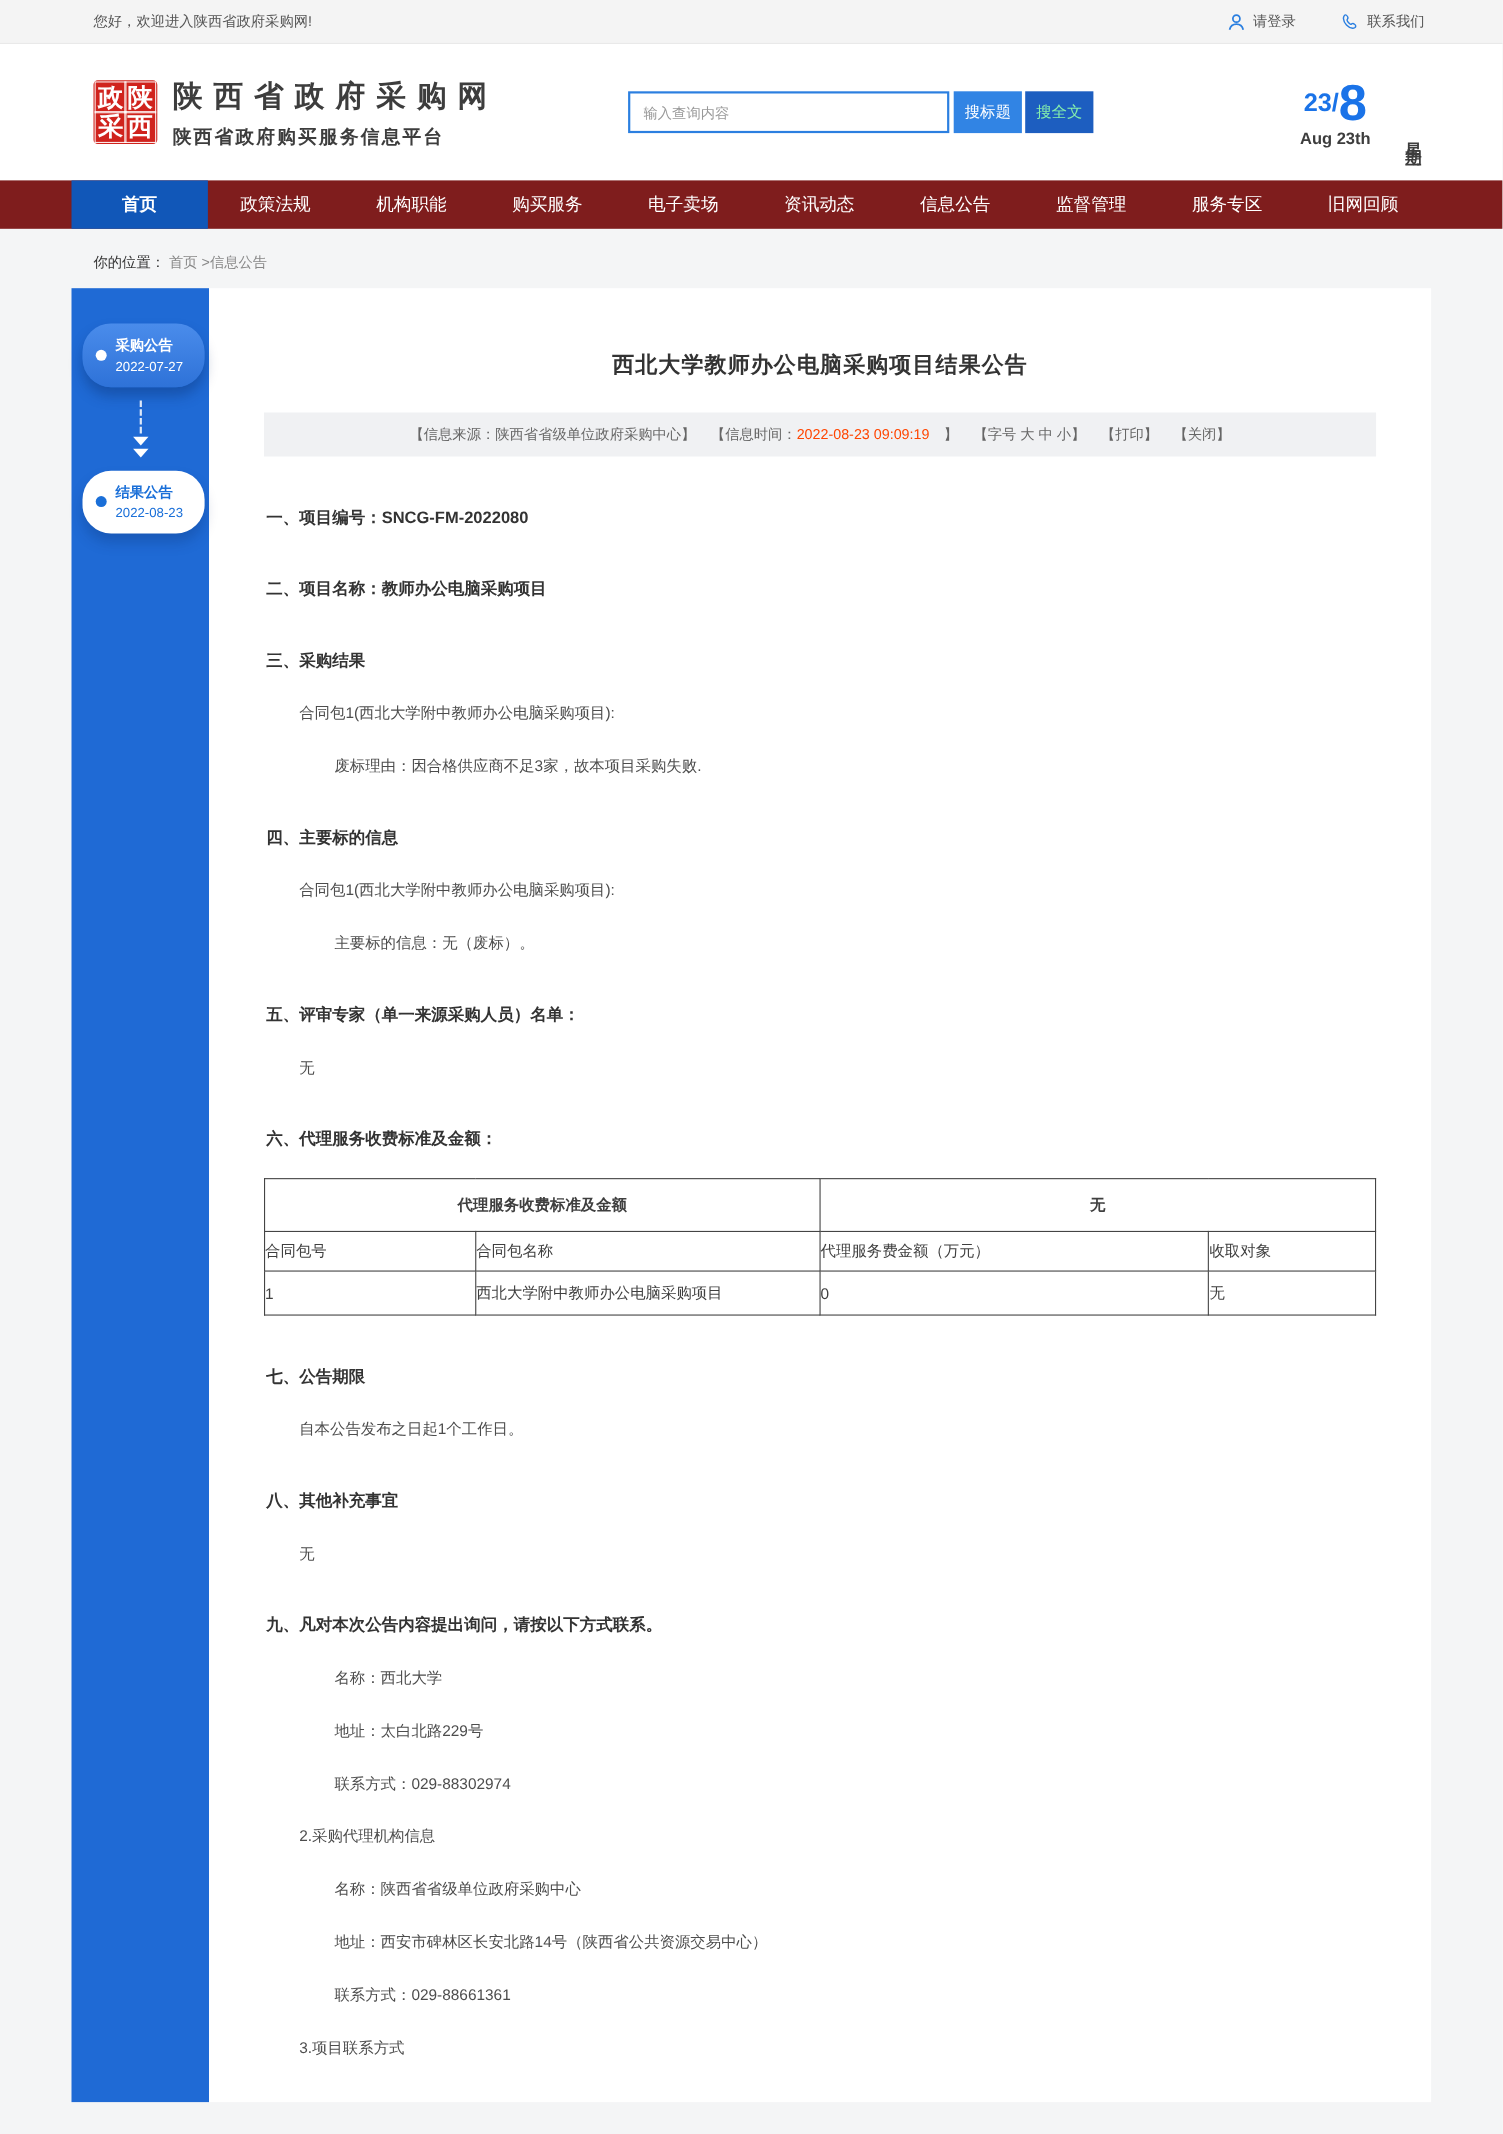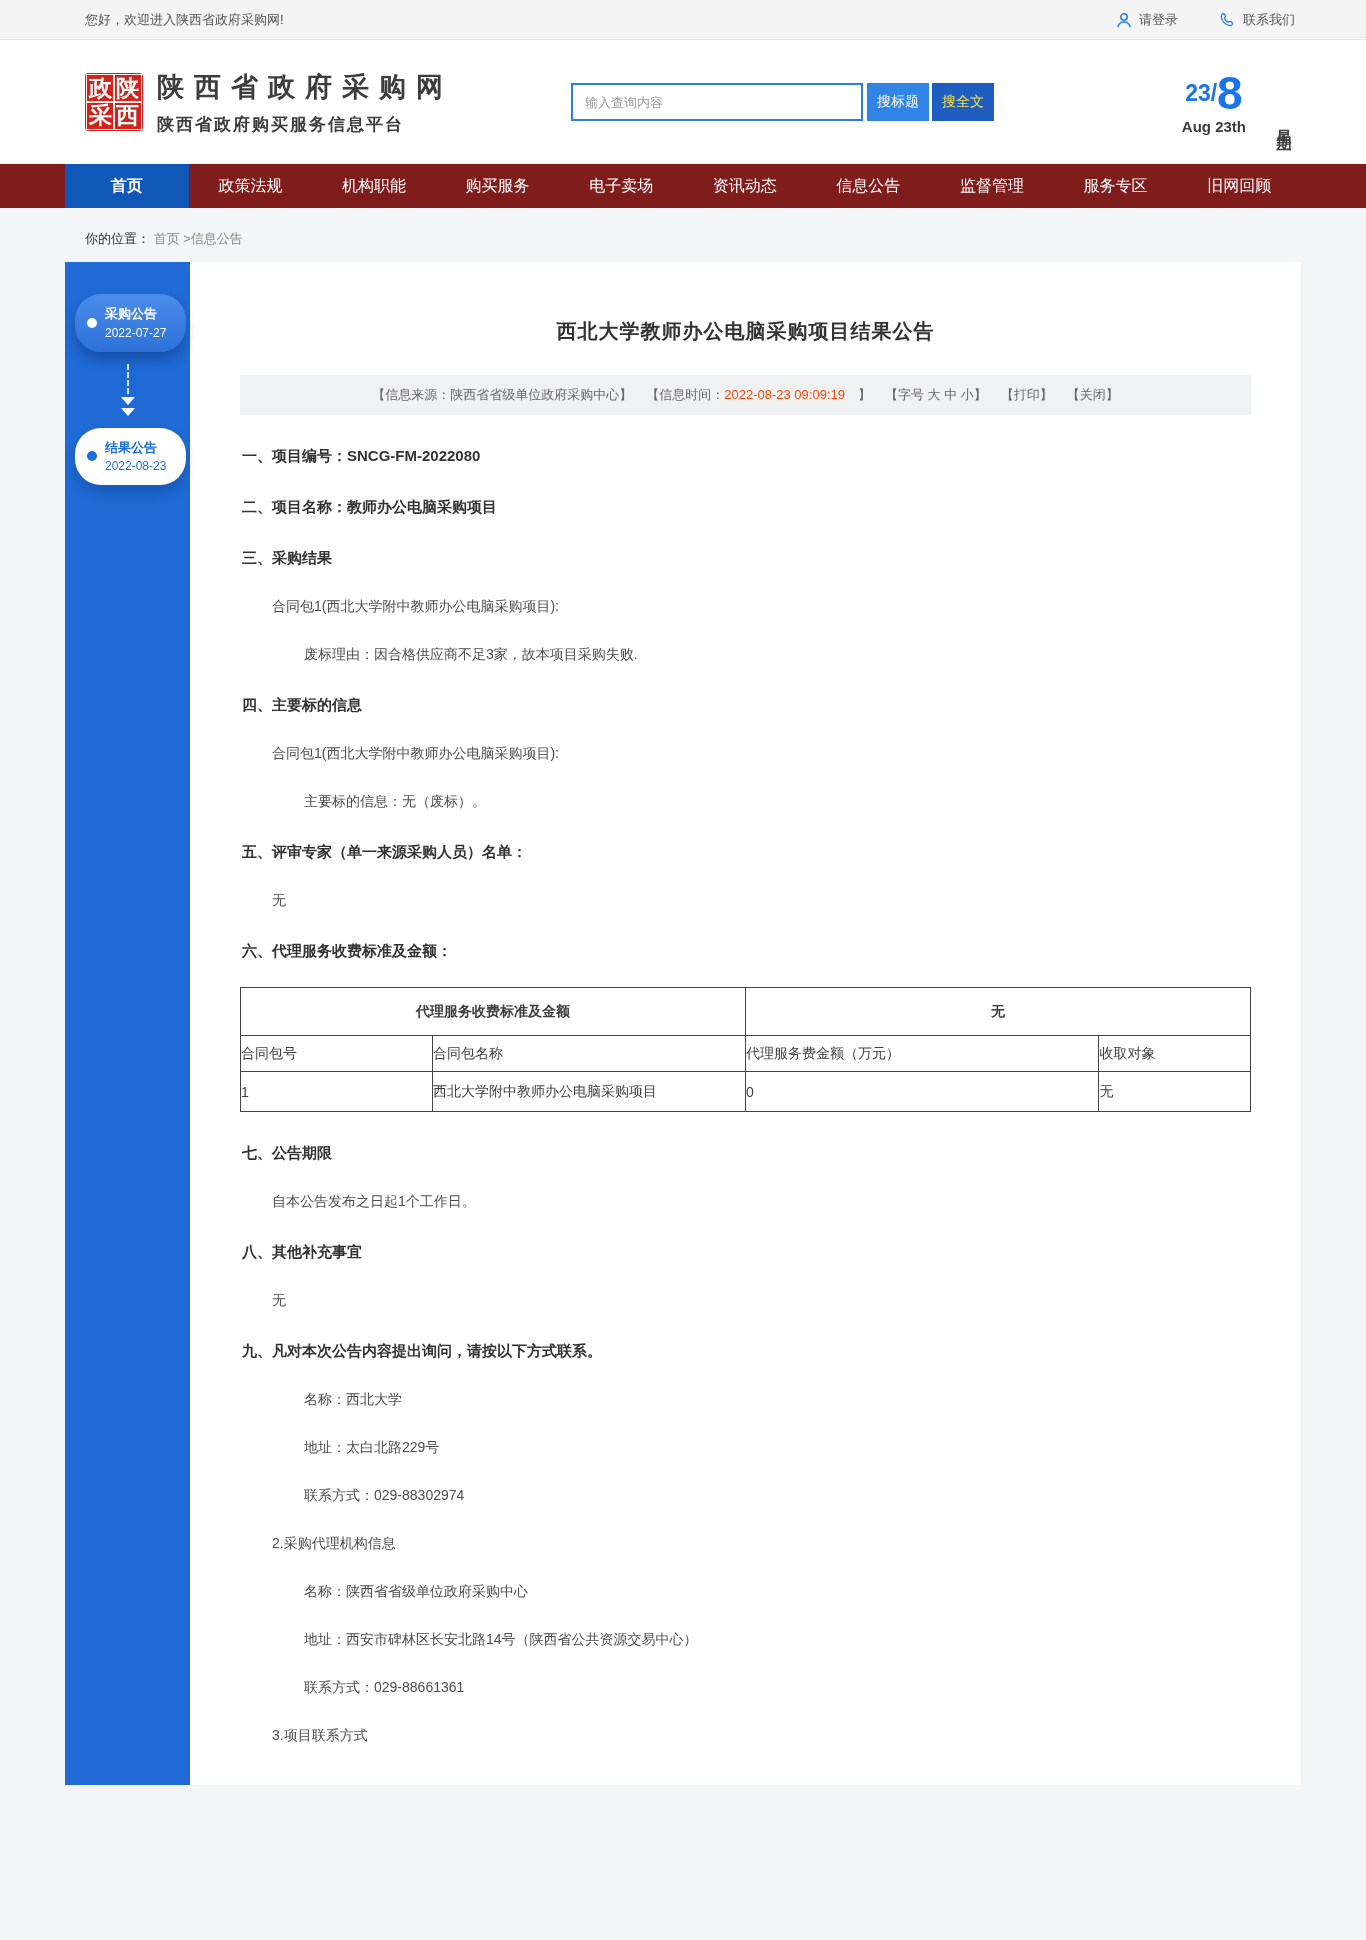--- a/index.html
+++ b/index.html
@@ -22,21 +22,21 @@
   .seal { width:58px; height:58px; background:#d0231d; border:2px solid #d0231d; display:grid;
           grid-template-columns:1fr 1fr; grid-template-rows:1fr 1fr; border-radius:4px; }
   .seal span { color:#fff; font-weight:bold; font-size:23px; line-height:1; display:flex; align-items:center; justify-content:center;
                outline:1px solid rgba(255,255,255,.9); }
   .site-titles .t1 { font-size:27px; font-weight:bold; color:#3d3d3d; letter-spacing:10px; }
   .site-titles .t2 { font-size:17px; font-weight:bold; color:#3d3d3d; letter-spacing:2px; margin-top:8px; }
   .search-area { margin-left:118px; display:flex; align-items:stretch; height:38px; }
   .search-input { width:292px; height:38px; border:2px solid #2b7fe0; padding:0 12px; font-size:13px; color:#333; outline:none; }
   .search-input::placeholder { color:#999; }
   .btn-search-title { width:62px; border:none; background:#3184e4; color:#fff; font-size:14px; margin-left:4px; cursor:pointer; }
-  .btn-search-full  { width:62px; border:none; background:#1d5ec0; color:#fde047; font-size:14px; margin-left:3px; cursor:pointer; }
+  .btn-search-full  { width:62px; border:none; background:#1d5ec0; color:#86efac; font-size:14px; margin-left:3px; cursor:pointer; }
   .date-widget { margin-left:auto; display:flex; align-items:flex-end; padding-right:8px; gap:28px; }
   .date-nums { text-align:center; }
   .date-frac { color:#1a73e8; line-height:1; white-space:nowrap; }
   .date-frac .dm { font-size:23px; font-weight:bold; vertical-align:8px; }
   .date-frac .big { font-size:46px; font-weight:bold; }
   .date-en { font-size:15px; font-weight:bold; color:#3d3d3d; margin-top:2px; }
   .weekday { writing-mode:vertical-rl; letter-spacing:6px; font-size:15px; font-weight:bold; color:#3d3d3d; padding-top:4px; }
 
   
   .nav { background:#7f1d1d; height:44px; }
@@ -66,21 +66,21 @@
   .tri { width:0; height:0; border-left:7px solid transparent; border-right:7px solid transparent;
          border-top:8px solid #fff; margin-top:3px; }
 
   .main { flex:1; background:#fff; min-height:1468px; padding:0 50px 40px 50px; }
   .article-title { text-align:center; font-size:20px; font-weight:bold; color:#333; margin-top:56px; letter-spacing:1px; }
   .meta-bar { margin-top:30px; background:#f0f1f3; height:40px; display:flex; align-items:center; justify-content:center;
               font-size:13px; color:#666; gap:14px; }
   .meta-bar .red { color:#ff4500; }
   .meta-bar .clickable { cursor:pointer; }
 
-  .sec { margin-top:32px; }
+  .sec { margin-top:46px; }
   .sec-h { font-size:15px; font-weight:bold; color:#333; padding-left:2px; }
   .ln { font-size:14px; color:#4d4d4d; margin-top:30px; }
   .l1 { padding-left:32px; }
   .l2 { padding-left:64px; }
 
   table.agency { border-collapse:collapse; width:100%; margin-top:26px; }
   table.agency th, table.agency td { border:1px solid #444; font-size:14px; color:#3f3f3f; }
   table.agency .r1 th { height:48px; font-weight:bold; }
   table.agency .r2 td { height:36px; }
   table.agency .r3 td { height:40px; }

